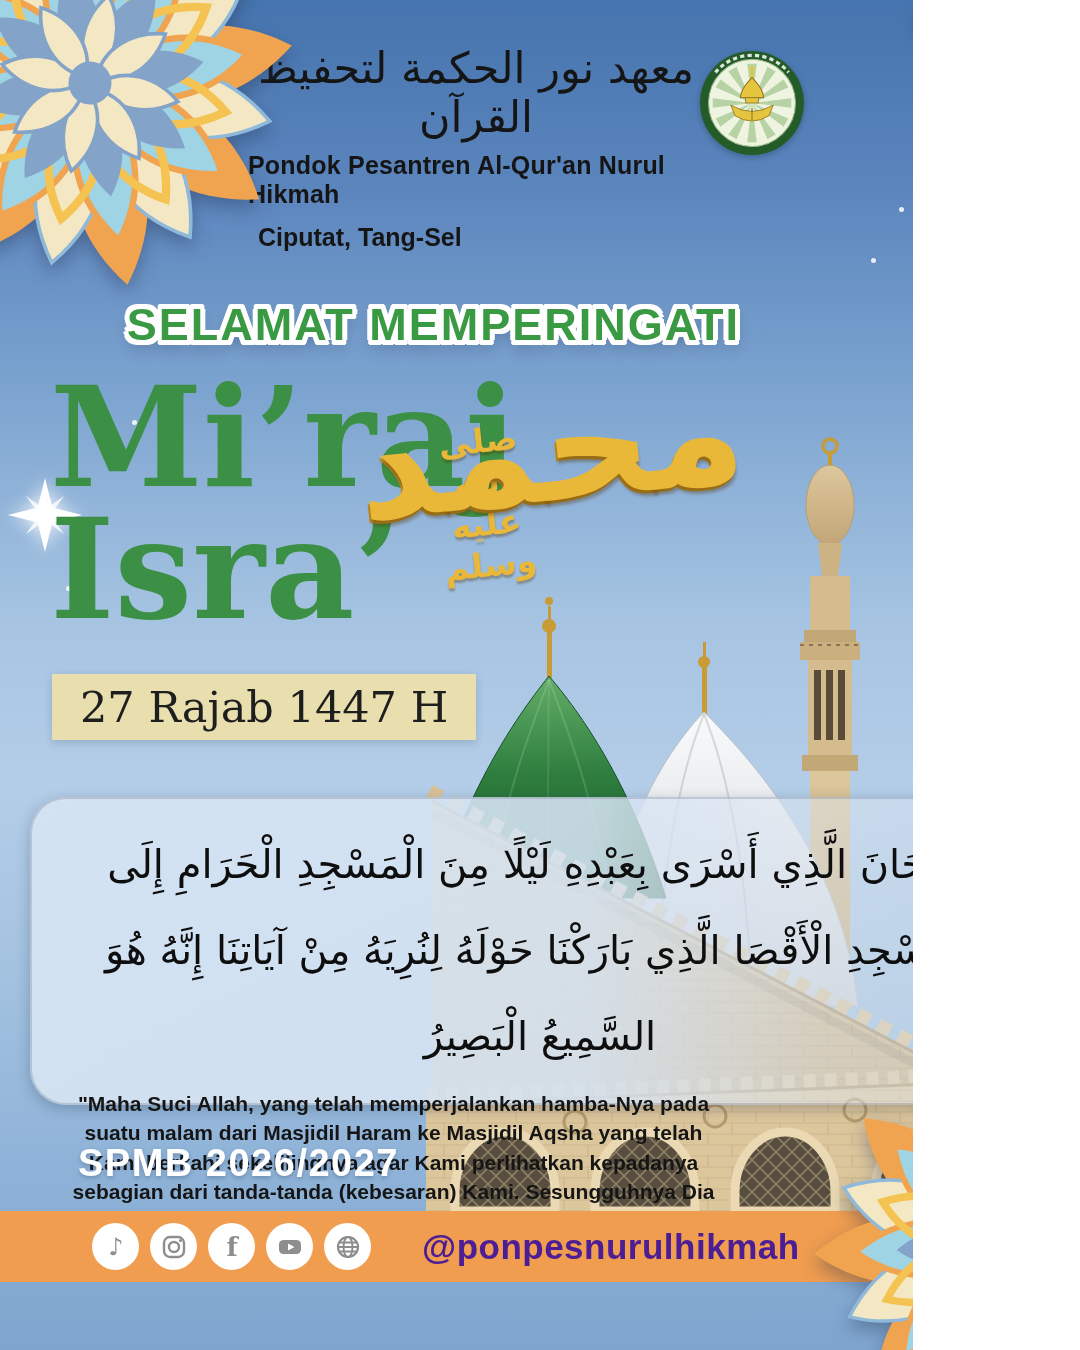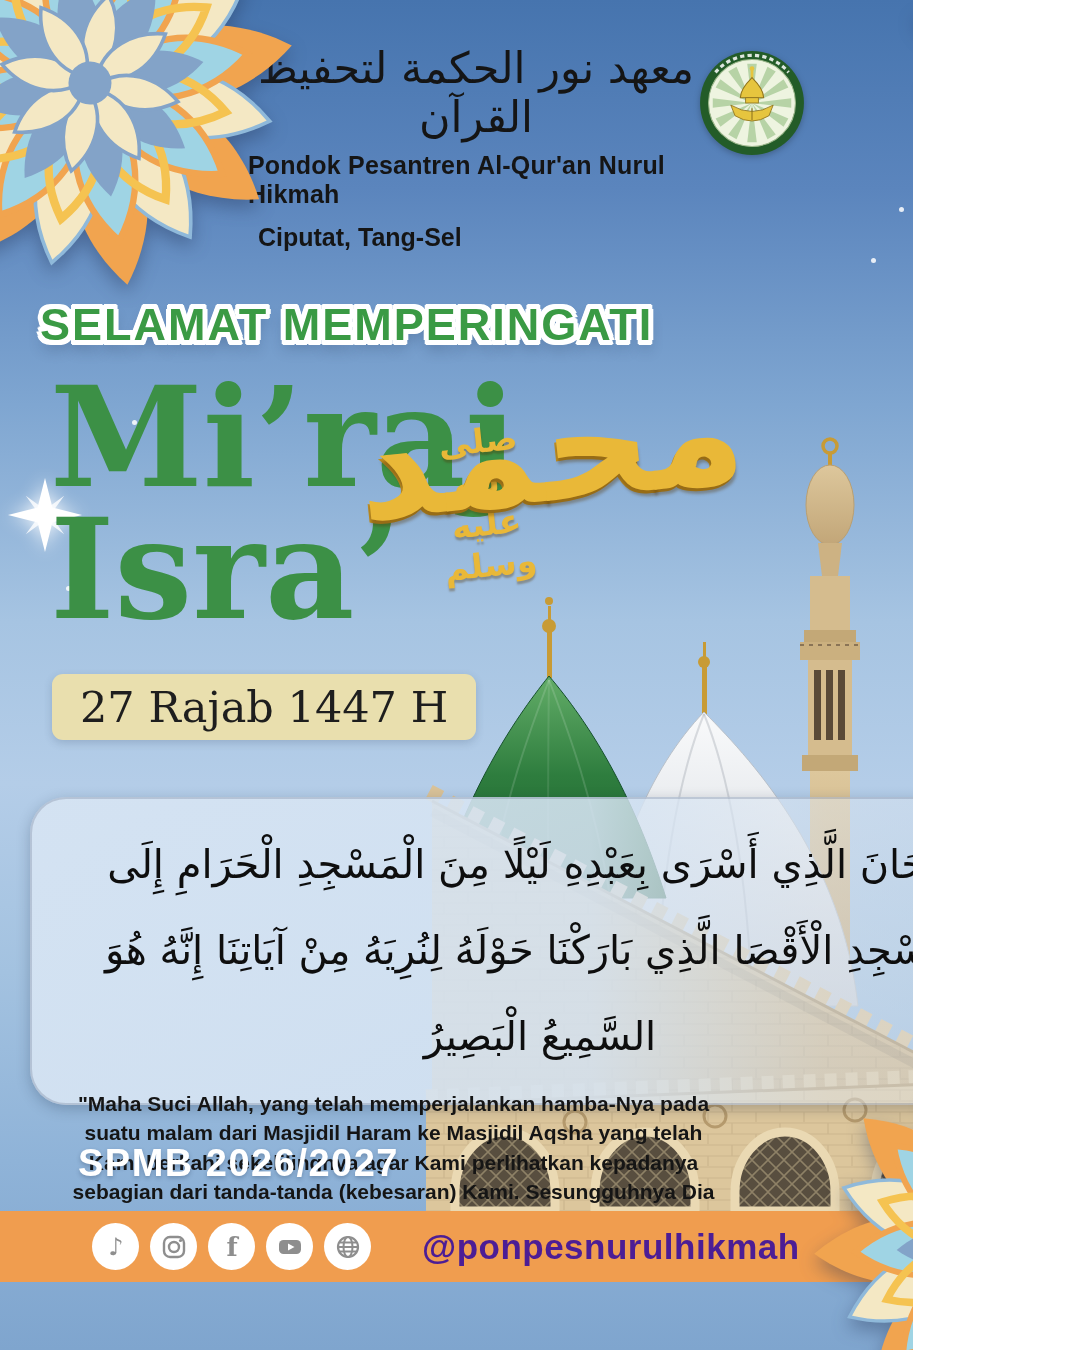--- a/index.html
+++ b/index.html
@@ -11,35 +11,35 @@
   .scene{position:absolute;left:0;top:0;z-index:1;}
   .dot{position:absolute;width:5px;height:5px;border-radius:50%;background:#fff;opacity:.85;z-index:2;}
   .sparkle{position:absolute;z-index:2;filter:drop-shadow(0 0 9px rgba(255,255,255,.95));}
   
   .header{position:absolute;left:248px;top:44px;width:456px;z-index:4;color:#151515;}
   .h-arabic{font-family:"DejaVu Sans",sans-serif;font-size:43px;text-align:center;direction:rtl;line-height:1.15;}
   .h-org{font-size:25px;font-weight:700;margin-top:8px;letter-spacing:.2px;}
   .h-loc{font-size:25px;font-weight:700;margin-top:14px;padding-left:10px;}
   .logo{position:absolute;left:699px;top:50px;width:106px;height:106px;z-index:4;filter:drop-shadow(0 2px 3px rgba(0,0,0,.25));}
   
-  .greeting{position:absolute;left:40px;top:299px;width:700px;z-index:4;text-align:left;
+  .greeting{position:absolute;left:40px;top:299px;width:700px;z-index:4;text-align:right;
     font-size:45px;font-weight:700;letter-spacing:2px;color:#3a9a44;
     text-shadow:-4px -4px 0 #fff,4px -4px 0 #fff,-4px 4px 0 #fff,4px 4px 0 #fff,
       -5px 0 0 #fff,5px 0 0 #fff,0 -5px 0 #fff,0 5px 0 #fff,
       -3px -5px 0 #fff,3px 5px 0 #fff,-3px 5px 0 #fff,3px -5px 0 #fff,
       0 9px 14px rgba(25,40,70,.35);}
   .event{position:absolute;left:50px;top:372px;z-index:4;
     font-family:"DejaVu Serif",serif;font-weight:700;font-size:138px;line-height:.96;color:#3c9046;}
   .calligraphy{position:absolute;left:418px;top:368px;width:330px;height:235px;z-index:4;
     transform:rotate(-6deg);color:#e9b838;font-family:"DejaVu Sans",sans-serif;}
   .callig-main{position:absolute;right:0;top:-10px;font-size:150px;font-weight:700;direction:rtl;
     text-shadow:0 6px 3px rgba(80,50,0,.35),-2px 3px 0 #bd8d23;}
   .callig-salawat{position:absolute;left:0;top:42px;width:130px;font-size:33px;font-weight:700;direction:rtl;
     text-align:center;line-height:1.25;text-shadow:0 3px 2px rgba(80,50,0,.35);}
-  .date-badge{position:absolute;left:52px;top:674px;z-index:4;background:#e9dfae;border-radius:11px;
+  .date-badge{position:absolute;left:52px;top:674px;z-index:4;background:#e9dfae;border-radius:1px;
     padding:8px 28px;font-family:"DejaVu Serif",serif;font-size:43px;color:#1e1e1e;
     box-shadow:0 3px 8px rgba(40,60,90,.2);}
   
   .card{position:absolute;left:30px;top:797px;width:1020px;height:308px;z-index:3;border-radius:36px;
     background:linear-gradient(90deg,rgba(214,228,243,.93) 0%,rgba(214,228,243,.88) 55%,rgba(222,231,241,.5) 78%,rgba(226,233,241,.38) 100%);
     box-shadow:0 4px 14px rgba(20,35,60,.25), inset 0 0 0 2px rgba(90,105,130,.25);}
   .v-arabic{margin:24px 34px 0;direction:rtl;text-align:center;font-family:"DejaVu Sans",sans-serif;
     font-size:40px;line-height:2.15;color:#0e0e0e;}
   .v-trans{width:655px;margin:10px 0 0 36px;text-align:center;font-size:21px;font-weight:700;
     line-height:1.4;color:#151515;}

